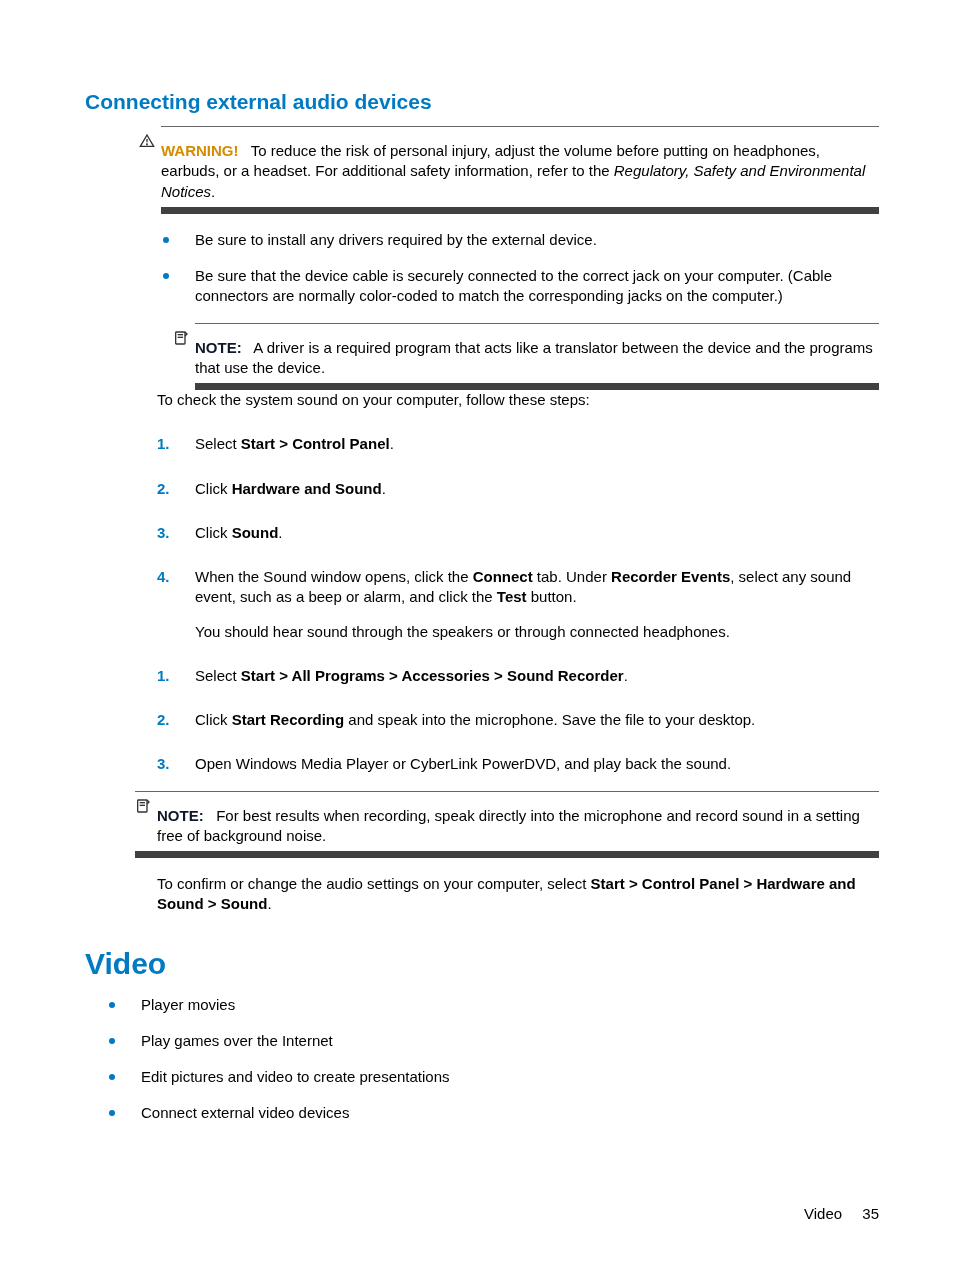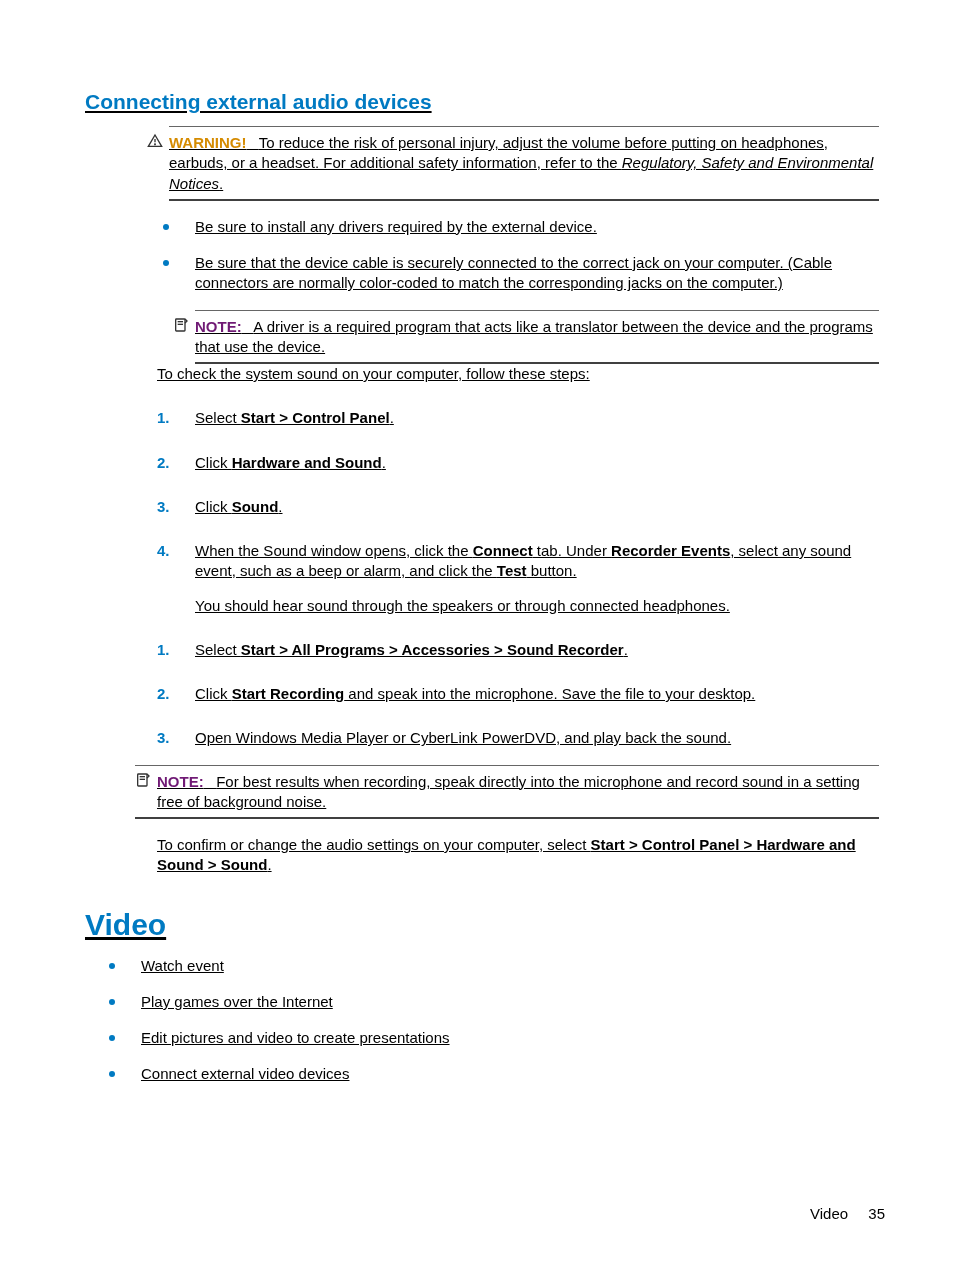--- a/index.html
+++ b/index.html
@@ -9,21 +9,20 @@
     margin: 0;
     padding: 0;
     background: #fff;
   }
   .page {
     width: 954px;
     min-height: 1270px;
     padding: 90px 75px 50px 85px;
     box-sizing: border-box;
     position: relative;
-    text-decoration: underline;
   }
   h2.blue-h2 {
     color: #007ac2;
     font-size: 21px;
     font-weight: bold;
     margin: 0 0 12px 0;
   }
   h1.blue-h1 {
     color: #007ac2;
     font-size: 30px;
@@ -32,43 +31,43 @@
   }
   .content-block {
     margin-left: 72px;
   }
   p {
     margin: 0 0 14px 0;
     line-height: 1.35;
   }
   .admonition {
     border-top: 1px solid #666;
-    border-bottom: 2px solid #404040;
-    padding: 6px 0 5px 0;
-    margin: 0 0 16px 12px;
+    border-bottom: 7px solid #404040;
+    padding: 14px 0 5px 0;
+    margin: 0 0 16px 4px;
     position: relative;
     line-height: 1.35;
   }
   .admon-icon {
     position: absolute;
     left: -22px;
     top: 6px;
     width: 16px;
     height: 16px;
     color: #333;
   }
   .admon-label {
     font-weight: bold;
     color: #000;
   }
   .admon-label.warning {
     color: #d58b00;
   }
   .admon-label.note {
-    color: #701a75;
+    color: #0f172a;
   }
   ul.bullets {
     list-style: none;
     padding: 0;
     margin: 0 0 16px 0;
   }
   ul.bullets > li {
     position: relative;
     padding-left: 38px;
     margin-bottom: 16px;
@@ -109,21 +108,21 @@
   .sub-p {
     margin-top: 14px;
   }
   .nested-admon {
     margin-left: 38px;
     margin-bottom: 0;
   }
   .footer {
     position: absolute;
     bottom: 48px;
-    right: 69px;
+    right: 75px;
     font-size: 15px;
   }
   .footer .sec {
     margin-right: 16px;
   }
   .italic {
     font-style: italic;
   }
   b { font-weight: bold; }
 </style>
@@ -205,21 +204,21 @@
 
     <p>
       <span>To confirm or change the audio settings on your computer, select </span><b>Start &gt; Control Panel &gt; Hardware and Sound &gt; Sound</b><span>.</span>
     </p>
   </div>
 
   <h1 class="blue-h1">Video</h1>
 
   <div class="content-block" style="margin-left:18px;">
     <ul class="bullets">
-      <li>Watch event</li>
+      <li>Player movies</li>
       <li>Play games over the Internet</li>
       <li>Edit pictures and video to create presentations</li>
       <li>Connect external video devices</li>
     </ul>
   </div>
 
   <div class="footer">
     <span class="sec">Video</span>
     <span>35</span>
   </div>

